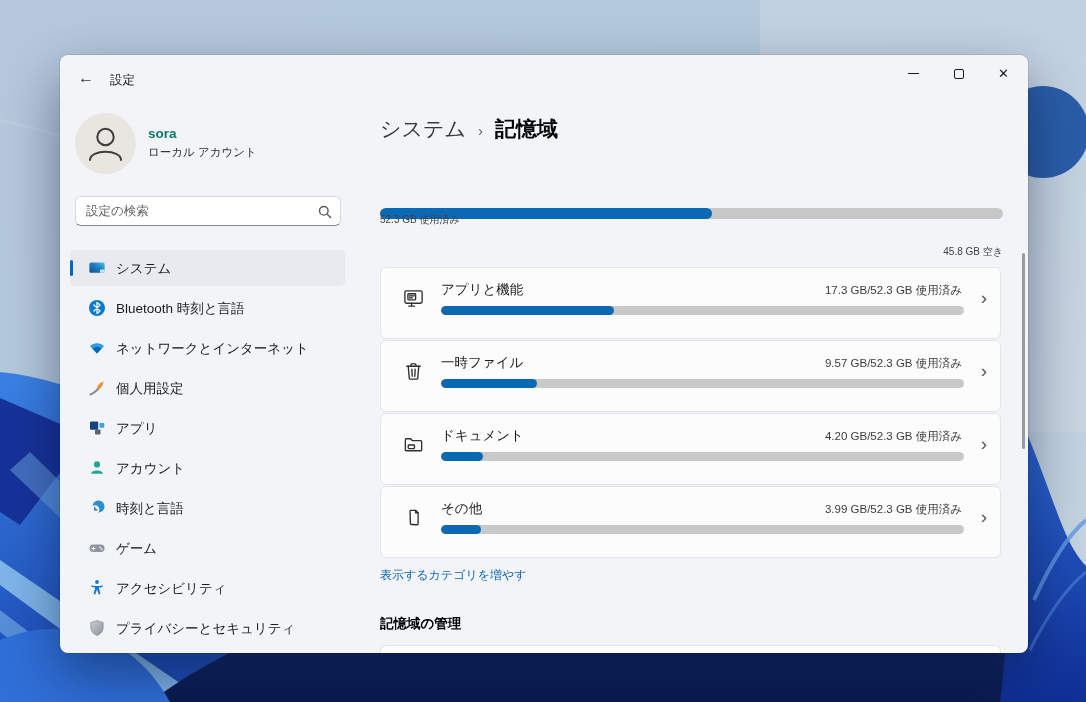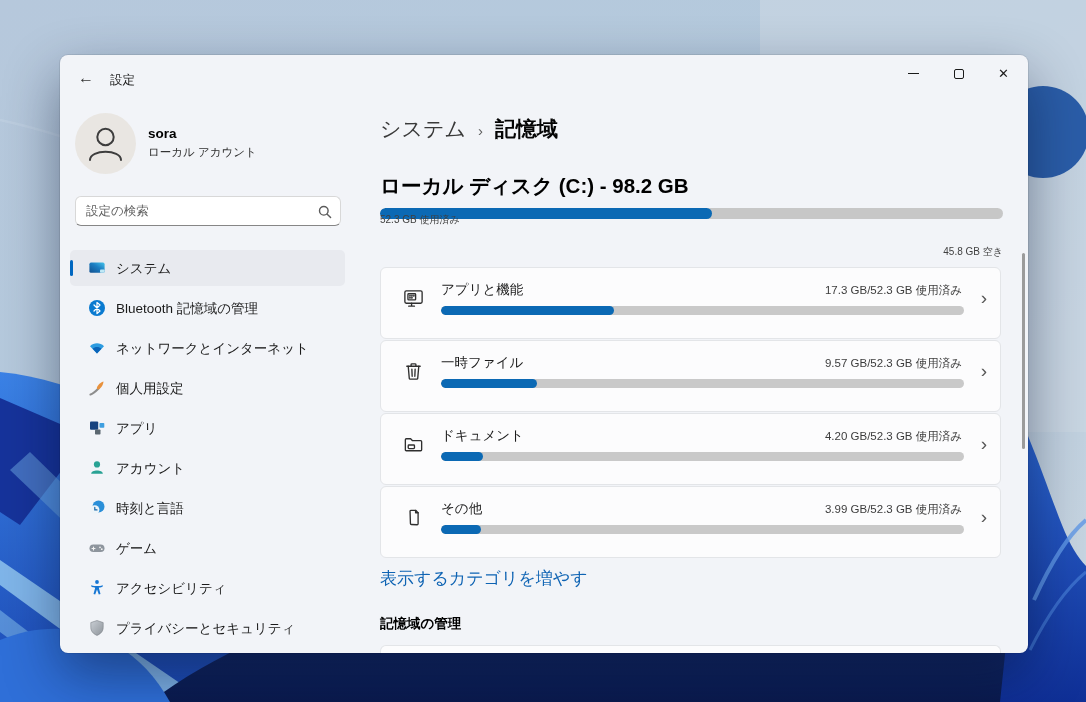--- a/index.html
+++ b/index.html
@@ -21,21 +21,21 @@
   .app-title{position:absolute;left:50px;top:17px;font-size:12.5px;color:#1b1b1b;text-align:center;}
   .win-controls{position:absolute;right:2px;top:2px;display:flex;}
   .win-btn{width:45px;height:33px;border:none;background:transparent;display:flex;align-items:center;justify-content:center;cursor:pointer;color:#1a1a1a;}
   .glyph-min{display:block;width:11px;height:1.4px;background:#1a1a1a;}
   .glyph-max{display:block;width:10px;height:10px;border:1.3px solid #1a1a1a;border-radius:2px;}
   .glyph-close{font-size:13px;line-height:1;color:#1a1a1a;}
 
   
   .avatar{position:absolute;left:15px;top:58px;width:61px;height:61px;border-radius:50%;background:#e9e6e2;
           display:flex;align-items:center;justify-content:center;}
-  .user-name{position:absolute;left:88px;top:71px;font-size:13.5px;font-weight:700;color:#000000;}
+  .user-name{position:absolute;left:88px;top:71px;font-size:13.5px;font-weight:700;color:#0f766e;}
   .user-type{position:absolute;left:88px;top:90px;font-size:11.5px;color:#2e2e2e;}
 
   .search-box{position:absolute;left:15px;top:141px;width:266px;height:30px;background:#fff;
               border:1px solid #d8d8d8;border-bottom-color:#868686;border-radius:6px;padding-left:44px;}
   .search-input{position:absolute;left:0;top:0;width:100%;height:100%;border:none;background:transparent;
                 padding:0 30px 0 10px;font-size:12.5px;color:#333;font-family:inherit;outline:none;}
   .search-input::placeholder{color:#5f5f5f;}
   .search-icon{position:absolute;right:7px;top:7px;width:16px;height:16px;}
 
   .nav-item{position:absolute;left:10px;width:275px;height:36px;border-radius:5px;cursor:pointer;}
@@ -60,21 +60,21 @@
 
   .cat-card{position:absolute;left:320px;width:621px;height:72px;background:#fcfcfd;
             border:1px solid #e3e5e8;border-radius:6px;cursor:pointer;}
   .cat-icon{position:absolute;left:21px;top:19px;width:23px;height:23px;}
   .cat-title{position:absolute;left:60px;top:13px;font-size:13.5px;color:#1b1b1b;}
   .cat-usage{position:absolute;right:38px;top:15px;font-size:11.5px;color:#3c3c3c;}
   .cat-track{position:absolute;left:60px;top:38px;width:523px;height:9px;border-radius:5px;background:#c9c9c9;overflow:hidden;}
   .cat-fill{height:100%;border-radius:5px;background:#0b69b4;}
   .cat-chevron{position:absolute;right:13px;top:19px;font-size:19px;color:#565656;line-height:22px;}
 
-  .more-link{position:absolute;left:320px;top:512px;font-size:17px;color:#0e63b3;cursor:pointer;}
+  .more-link{position:absolute;left:320px;top:512px;font-size:12px;color:#0e63b3;cursor:pointer;}
   .section-header{position:absolute;left:320px;top:560px;font-size:13.5px;font-weight:700;color:#000000;}
   .sliver-card{position:absolute;left:320px;top:590px;width:621px;height:9px;background:#fcfcfd;
                border:1px solid #e3e5e8;border-bottom:none;border-radius:6px 6px 0 0;}
   .scrollbar{position:absolute;left:962px;top:198px;width:3px;height:196px;background:#9b9b9b;border-radius:2px;cursor:pointer;}
 
   .ic{display:block;width:100%;height:100%;}
 </style>
 </head>
 <body>
 
@@ -167,21 +167,21 @@
       <span class="nav-label">システム</span>
     </div>
 
     <div class="nav-item" style="top:235px">
       <span class="nav-icon">
         <svg class="ic" viewBox="0 0 18 18">
             <circle cx="9" cy="9" r="8" fill="#0a7ad0"></circle>
           <path d="M6 6 L12 12 L9 14.6 V3.4 L12 6 L6 12" fill="none" stroke="#fff" stroke-width="1.25" stroke-linejoin="round" stroke-linecap="round"></path>
           </svg>
       </span>
-      <span class="nav-label">Bluetooth 記憶域の管理</span>
+      <span class="nav-label">Bluetooth 時刻と言語</span>
     </div>
 
     <div class="nav-item" style="top:275px">
       <span class="nav-icon">
         <svg class="ic" viewBox="0 0 18 18">
           <path d="M2 7.2 C6 3.4 12 3.4 16 7.2 L9 14.5 Z" fill="#2c9be0"></path>
           <path d="M4.6 9.8 C7.2 7.4 10.8 7.4 13.4 9.8 L9 14.5 Z" fill="#0a63b8"></path>
           </svg>
       </span>
       <span class="nav-label">ネットワークとインターネット</span>
@@ -265,21 +265,20 @@
       </span>
       <span class="nav-label">プライバシーとセキュリティ</span>
     </div>
 
     <div class="breadcrumb">
       <span class="crumb-parent">システム</span>
       <span class="crumb-sep">›</span>
       <span class="crumb-current">記憶域</span>
     </div>
 
-    <div class="disk-title">ローカル ディスク (C:) - 98.2 GB</div>
 
     <div class="main-track">
       <div class="main-fill" style="width: 53.3%;"></div>
     </div>
     <div class="disk-labels">
       <span class="disk-used">52.3 GB 使用済み</span>
       <span class="disk-free">45.8 GB 空き</span>
     </div>
 
     <div class="cat-card" style="top:212px">

